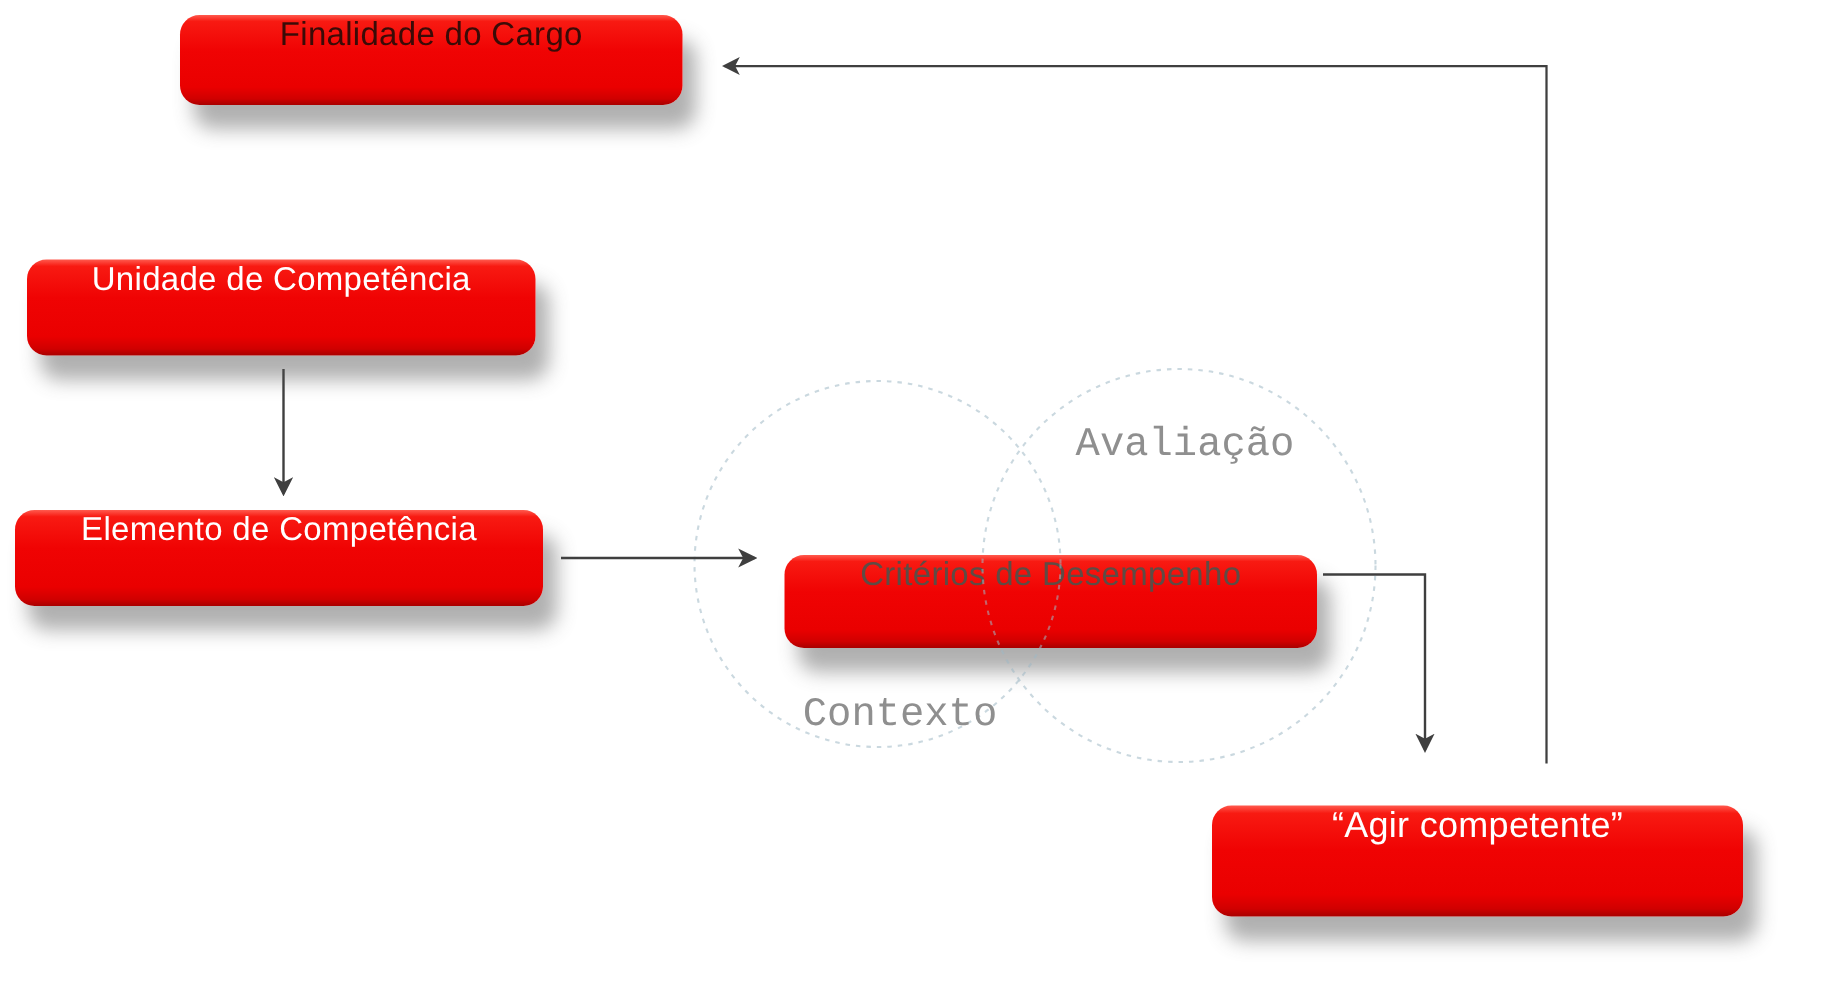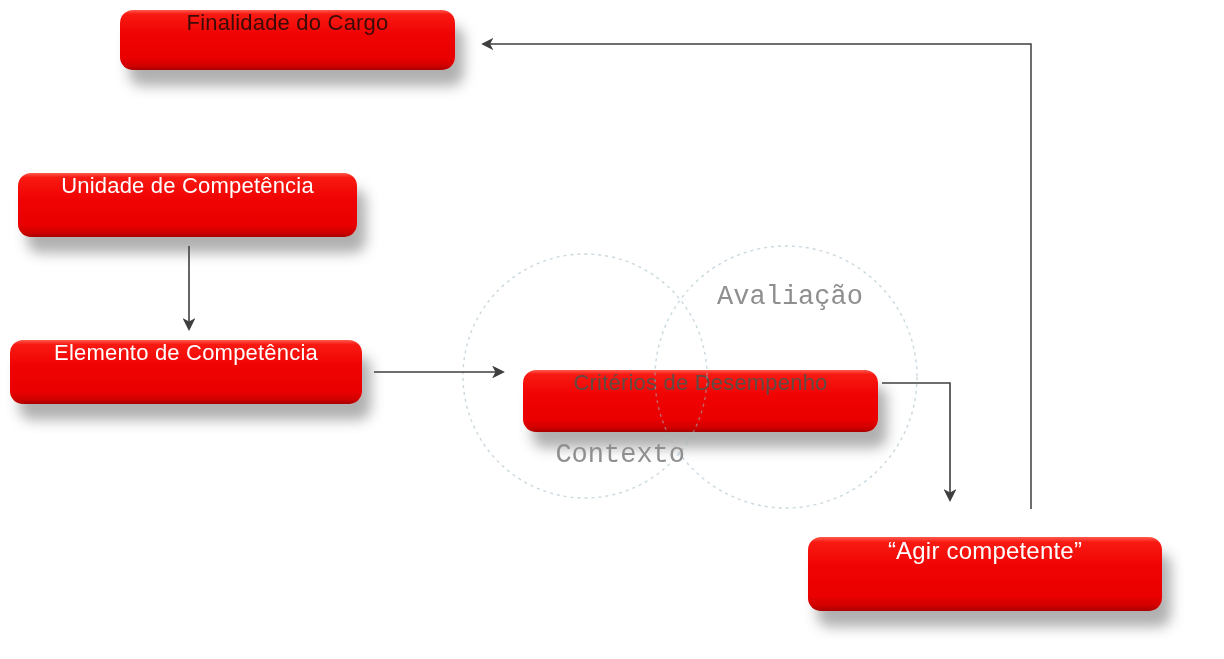--- a/index.html
+++ b/index.html
@@ -51,21 +51,21 @@
 
   .circle-label {
     position: absolute;
     color: #8f8f8f;
     font-size: 27px;
     text-align: center;
     z-index: 4;
     font-family: Liberation Mono, monospace;
   }
   #label-avaliacao { left: 700px; top: 282px; width: 180px; }
-  #label-contexto  { left: 515px; top: 440px; width: 170px; text-align: right; }
+  #label-contexto  { left: 515px; top: 462px; width: 170px; }
 </style>
 </head>
 <body>
 
 <div class="canvas">
 
   <div class="node text-muted under-circles" id="node-criterios">
     <span class="lbl">Critérios de Desempenho</span>
   </div>
 

